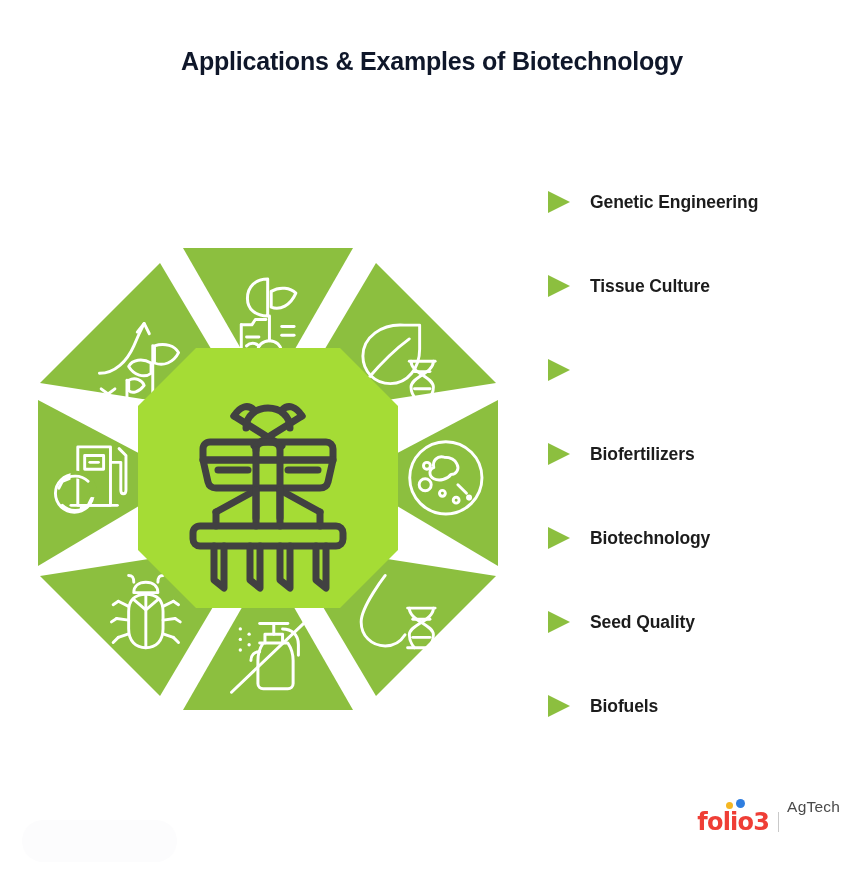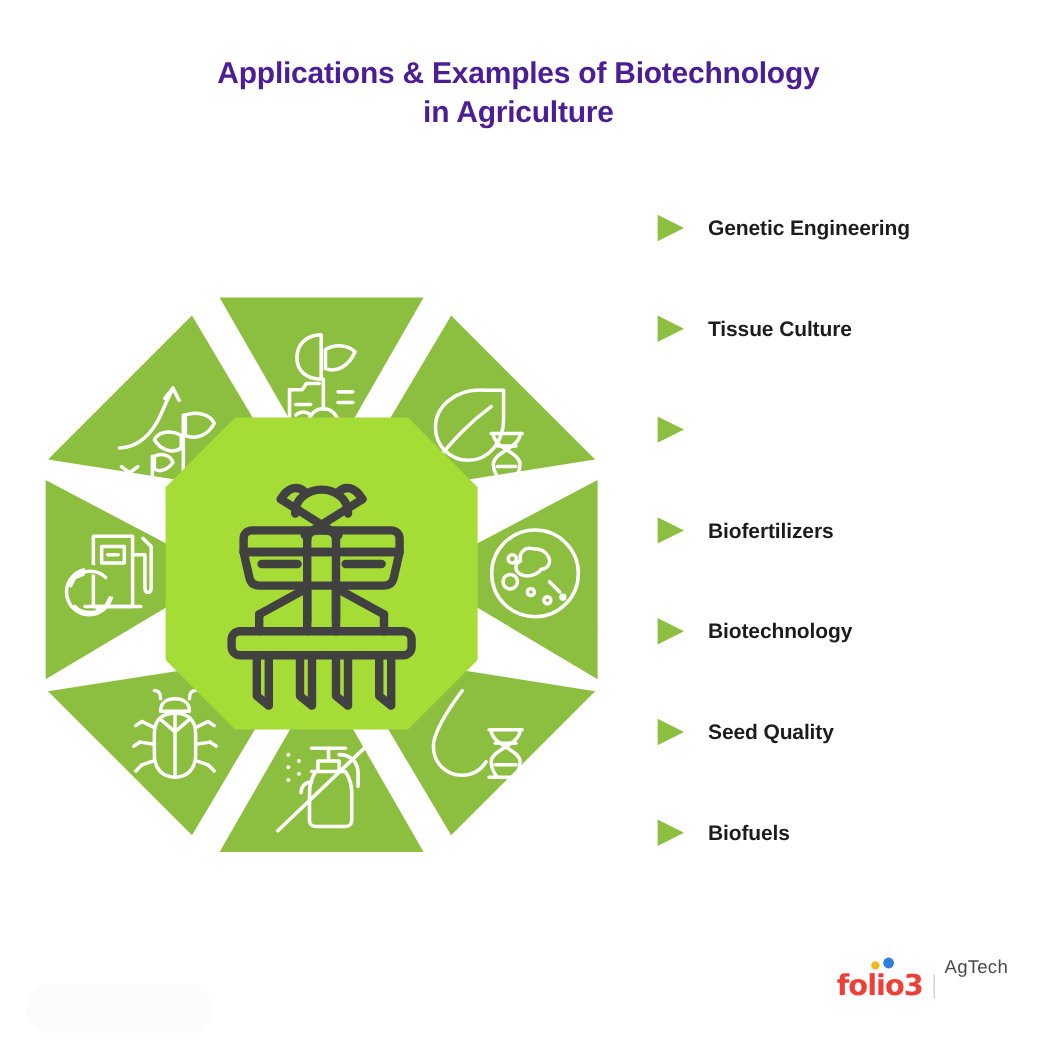--- a/index.html
+++ b/index.html
@@ -23,42 +23,42 @@
   
   #title {
     position: absolute;
     top: 45px;
     left: 0;
     width: 864px;
     text-align: center;
     font-size: 25px;
     font-weight: bold;
     line-height: 1.32;
-    color: #4c1d95;
+    color: #0f172a;
     letter-spacing: -0.2px;
   }
   #title .line { display: block; }
 
   
   #diagram {
     position: absolute;
     left: 18px;
     top: 228px;
     width: 500px;
     height: 500px;
   }
   #diagram svg { display: block; width: 500px; height: 500px; }
 
   .petal { cursor: default; }
 
   
   #legend {
     position: absolute;
     left: 545px;
-    top: 148px;
+    top: 160px;
     width: 310px;
   }
 
   .legend-item {
     display: flex;
     align-items: center;
     height: 84px;
   }
 
   .legend-arrow {
@@ -137,21 +137,20 @@
     border-radius: 21px;
   }
 </style>
 </head>
 <body>
 
 <div id="page">
 
   <h1 id="title">
     <span class="line">Applications &amp; Examples of Biotechnology</span>
-    <span class="line">in Agriculture</span>
   </h1>
 
   <div id="diagram">
     <svg viewBox="0 0 500 500" xmlns="http://www.w3.org/2000/svg">
 
       <g class="petal">
         <polygon points="165,20 335,20 250,168" fill="#8CBF3F"></polygon>
         <g fill="none" stroke="#FFFFFF" stroke-width="3.4" stroke-linecap="round" stroke-linejoin="round" transform="translate(218,44) scale(0.88)">
           <path d="M36 8 C22 8 13 17 13 30 C13 42 22 50 36 50 C36 34 36 20 36 8 Z"></path>
           <path d="M40 22 C50 16 62 18 68 24 C62 38 50 44 40 40 Z"></path>

